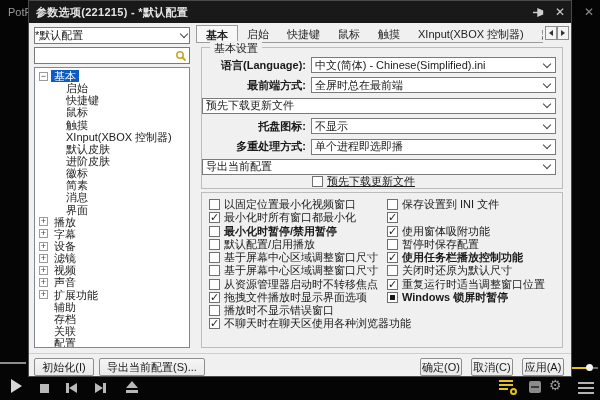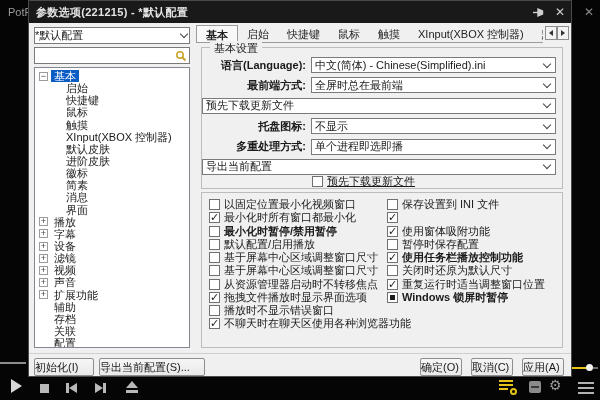--- a/index.html
+++ b/index.html
@@ -99,21 +99,21 @@
   .cbox { width:11px; height:11px; border:1px solid #707070; background:#fff; margin-right:4px; flex:none; position:relative; }
   .cbox.checked::after { content:"\2713"; position:absolute; left:0px; top:-2px; font-size:11px; color:#1a1a1a; }
   .cbox.mixed::after { content:""; position:absolute; left:2px; top:2px; right:2px; bottom:2px; background:#1a1a1a; }
   .cblabel { font-size:11px; }
   .cbrow.bold .cblabel { font-weight:bold; }
   #pre-download { position:absolute; left:110px; top:128px;text-decoration:underline; }
 
   
   #footer-sep { position:absolute; left:0; right:0; top:352px; height:1px; background:#cfcfcf; }
   .btn { position:absolute; top:357px; height:18px; border:1px solid #8e8e8e; border-radius:2px;
-    background:linear-gradient(#f6f6f6,#e9e9e9); font-size:11px; line-height:16px; }
+    background:linear-gradient(#f6f6f6,#e9e9e9); font-size:11px; text-align:center; line-height:16px; }
   #btn-init { left:5px; width:60px; }
   #btn-export { left:70px; width:106px; }
   #btn-ok { left:391px; width:42px; }
   #btn-cancel { left:442px; width:42px; }
   #btn-apply { left:493px; width:42px; }
 </style>
 </head>
 <body>
 
 <div id="stage">

